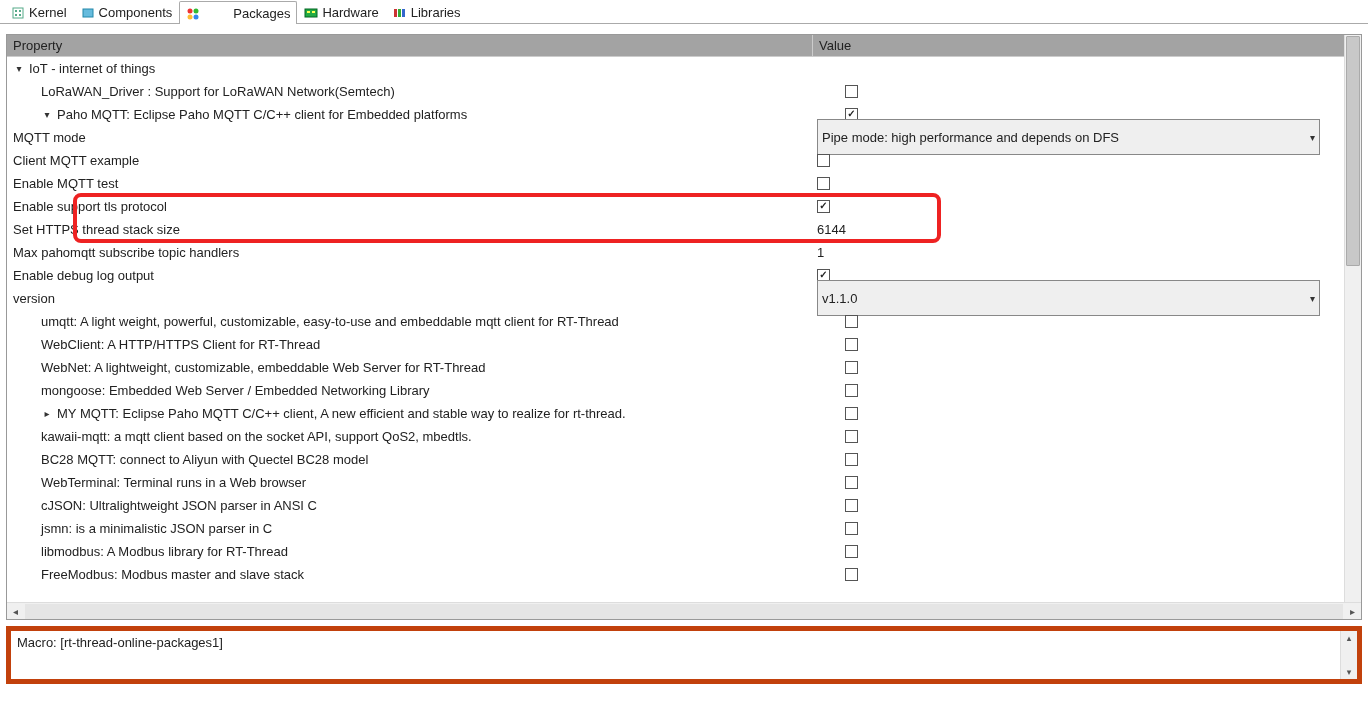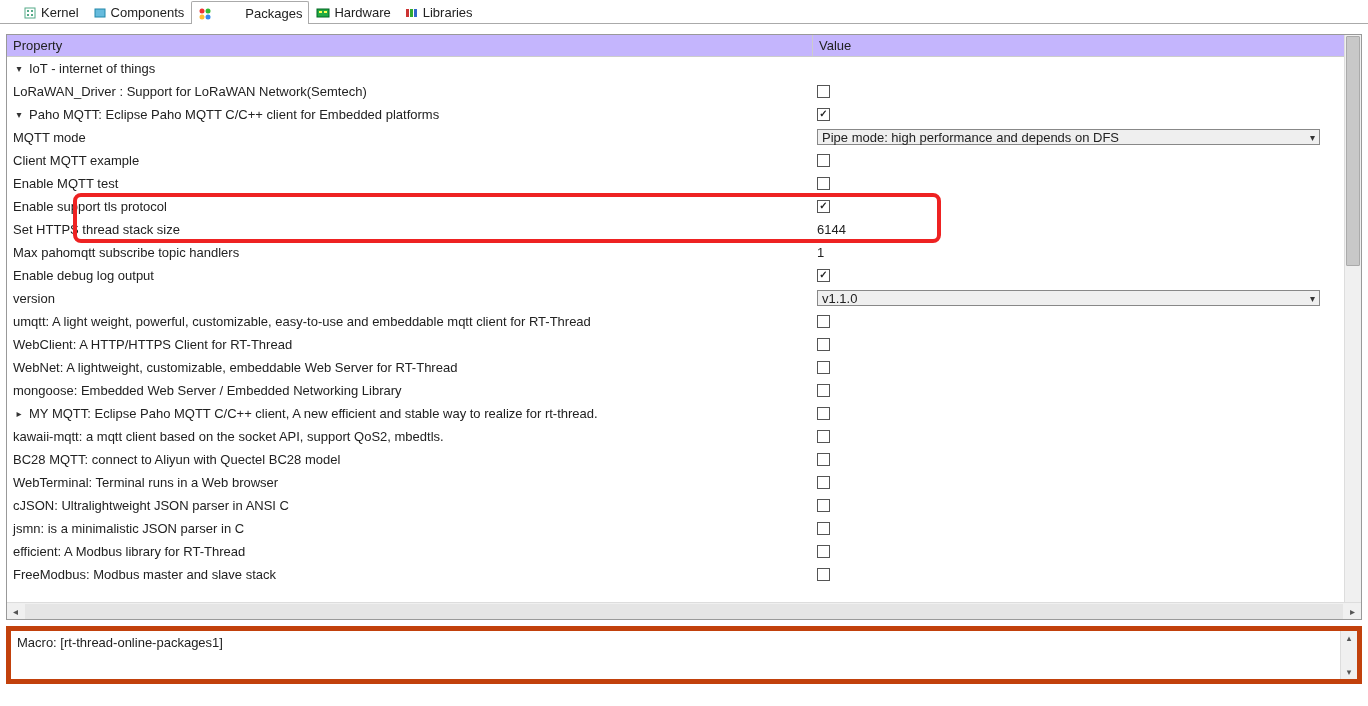--- a/index.html
+++ b/index.html
@@ -10,21 +10,21 @@
     background: #fff;
     color: #222;
     width: 1368px;
     height: 706px;
     overflow: hidden;
   }
   .tabs {
     display: flex;
     height: 24px;
     border-bottom: 1px solid #aaa;
-    padding-left: 16px;
+    padding-left: 4px;
   }
   .tab {
     display: flex;
     align-items: center;
     padding: 1px 6px 0 6px;
     border: 1px solid transparent;
     border-bottom: none;
     margin-right: 0px;
     cursor: default;
     gap: 4px;
@@ -52,21 +52,21 @@
     overflow: hidden;
     display: flex;
   }
   .grid-body {
     flex:1;
     overflow: hidden;
   }
   .header-row {
     display: flex;
     height: 22px;
-    background: #c4b5fd;
+    background: #a3a3a3;
     border-bottom: 1px solid #ccc;
   }
   .header-row .col-prop {
     width: 806px;
     padding-left: 6px;
     display:flex; align-items:center;
     border-right: 1px solid #ccc;
   }
   .header-row .col-val {
     flex:1;
@@ -109,21 +109,21 @@
     background: #fff;
     display:inline-flex; align-items:center; justify-content:center;
     font-size: 10px;
     line-height: 1;
   }
   .chk.checked::after { content: "✓"; color:#222; font-weight:bold;}
   .dropdown {
     display:flex; align-items:center;
     border: 1px solid #888;
     background: #efefef;
-    height: 16px;
+    height: 36px;
     width: 503px;
     padding: 0 4px;
     justify-content: space-between;
   }
   .dropdown .dd-text { flex:1; }
   .dropdown .dd-arrow { font-size:10px; color:#333; }
   .vscroll {
     width: 17px;
     background: #f0f0f0;
     border-left: 1px solid #ddd;
@@ -167,21 +167,21 @@
     position:absolute;
     right:0; top:0; bottom:0;
     background:#f0f0f0;
     border-left:1px solid #ddd;
     display:flex; flex-direction:column; justify-content:space-between;
     align-items:center;
     padding:2px 0;
     font-size:9px; color:#555;
   }
   .indent1 { padding-left: 24px; }
-  .indent2 { padding-left: 48px; }
+  .indent2 { padding-left: 48px; margin-left: 28px; }
   .indent3 { padding-left: 72px; }
 </style>
 </head>
 <body>
 
 <div class="tabs">
   <div class="tab">
     <span class="tab-icon">
         <svg width="12" height="12">
           <rect x="1" y="1" width="10" height="10" fill="none" stroke="#5a8" stroke-width="1"></rect>
@@ -424,21 +424,21 @@
         <div class="row">
           <div class="prop indent2">
               <span>jsmn: is a minimalistic JSON parser in C</span>
             </div>
           <div class="val">
               <span class="chk"></span>
             </div>
         </div>
         <div class="row">
           <div class="prop indent2">
-              <span>efficient: A Modbus library for RT-Thread</span>
+              <span>libmodbus: A Modbus library for RT-Thread</span>
             </div>
           <div class="val">
               <span class="chk"></span>
             </div>
         </div>
         <div class="row">
           <div class="prop indent2">
               <span>FreeModbus: Modbus master and slave stack</span>
             </div>
           <div class="val">

